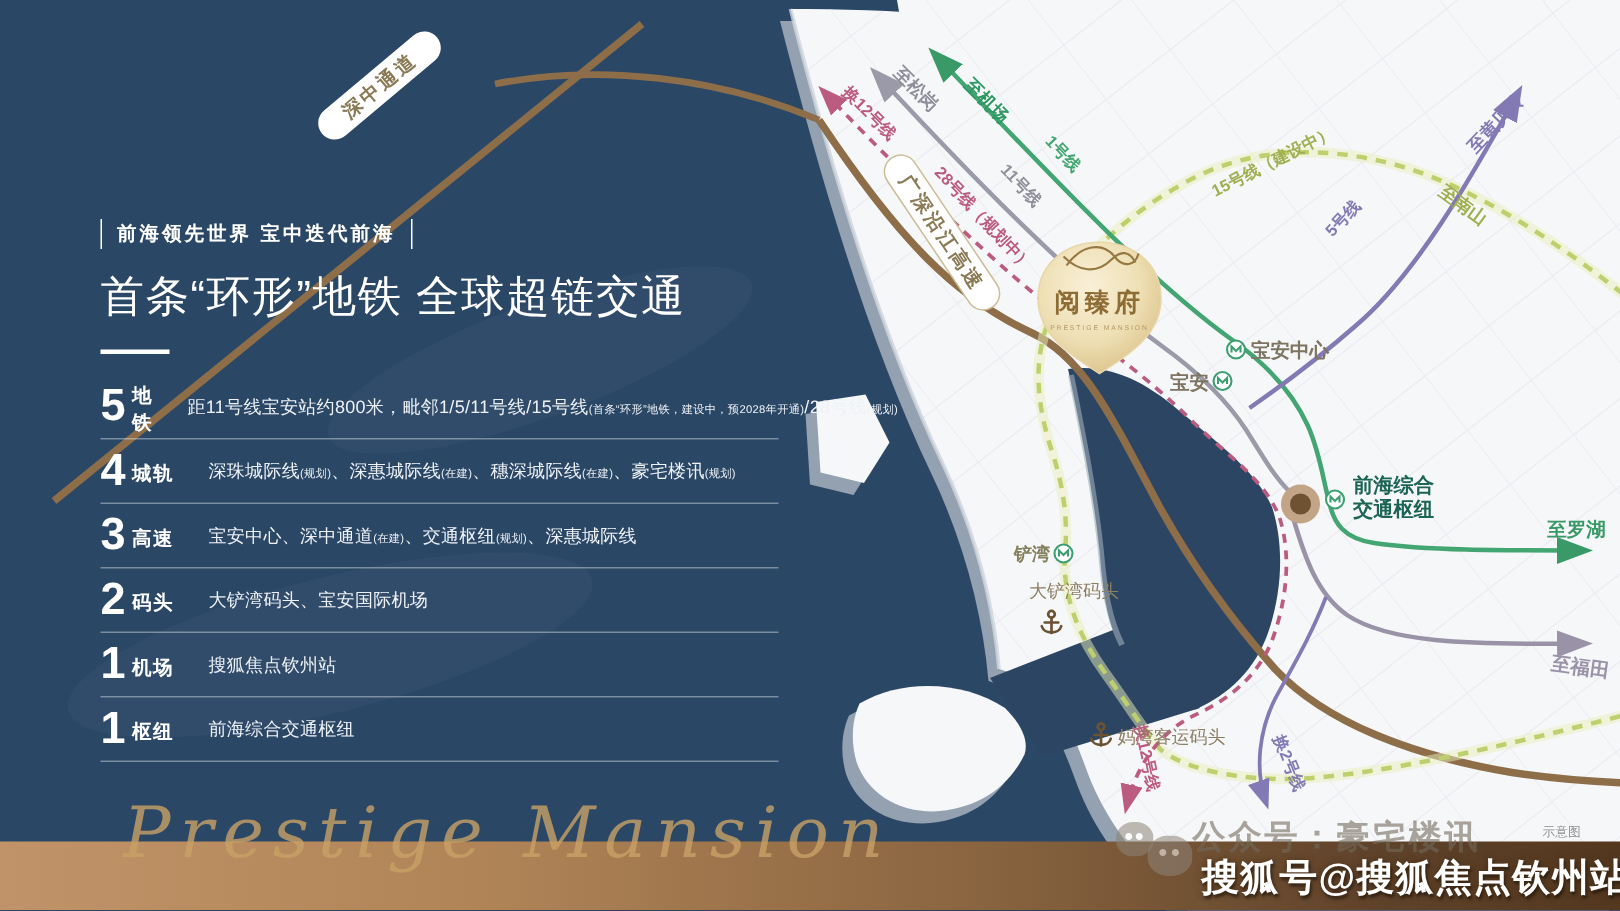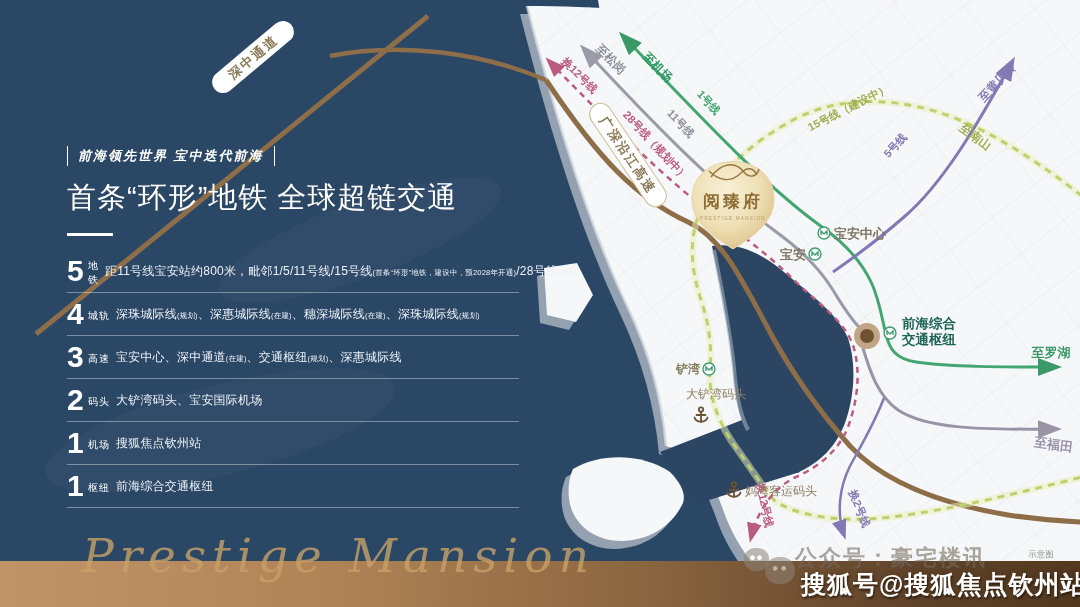--- a/index.html
+++ b/index.html
@@ -4,29 +4,29 @@
 <style>
   html,body{margin:0;padding:0;background:#1d3next;}
   body{background:#10233a;}
   .stage{position:relative;width:1080px;height:607px;overflow:hidden;
          background:#2b4766;font-family:"Liberation Sans","DejaVu Sans",sans-serif;}
   .stage svg{position:absolute;left:0;top:0;}
 
   
   .panel{position:absolute;left:67px;top:146px;width:452px;color:#fff;z-index:5;}
   .tagline{display:inline-block;font-size:13px;font-weight:bold;letter-spacing:2px;
-           padding:1px 10px;border-left:1px solid #fff;border-right:1px solid #fff;font-style:italic;}
+           padding:1px 10px;border-left:1px solid #fff;border-right:1px solid #fff;}
   .title{margin-top:12px;font-size:29px;font-weight:normal;letter-spacing:1px;white-space:nowrap;}
   .underline{width:46px;height:3px;background:#fff;margin-top:15px;}
   .rows{margin-top:14px;}
   .row{display:flex;align-items:center;border-bottom:1px solid rgba(255,255,255,.38);
        padding:6px 0;height:30px;}
   .num{font-size:30px;font-weight:bold;line-height:.85;min-width:19px;}
-  .unit{font-size:10px;font-weight:normal;margin:4px 4px 0 2px;letter-spacing:1px;}
-  .desc{font-size:12px;margin-left:2px;white-space:nowrap;letter-spacing:.2px;color:#eef2f6;}
+  .unit{font-size:13px;font-weight:bold;margin:4px 4px 0 2px;letter-spacing:1px;}
+  .desc{font-size:12px;margin-left:19px;white-space:nowrap;letter-spacing:.2px;color:#eef2f6;}
   .desc .s{font-size:7.5px;}
 
   
   .band{position:absolute;left:0;top:561px;width:1080px;height:46px;z-index:6;
         background:linear-gradient(90deg,#c09468 0%,#b08457 30%,#8a6540 60%,#5f422a 85%,#53381f 100%);}
   .script-logo{position:absolute;left:82px;top:528px;z-index:7;
         font-family:"DejaVu Serif","Liberation Serif",serif;font-style:italic;
         font-size:47px;color:#c9a166;opacity:.8;letter-spacing:6px;white-space:nowrap;}
   .wm-wechat{position:absolute;left:795px;top:543px;z-index:7;font-size:22px;font-weight:bold;
         color:rgba(115,105,92,.6);letter-spacing:2px;white-space:nowrap;}
@@ -218,21 +218,21 @@
 
       <div class="row">
         <span class="num">5</span>
         <span class="unit">地铁</span>
         <div class="desc"><span>距11号线宝安站约800米，毗邻1/5/11号线/15号线</span><span class="s">(首条“环形”地铁，建设中，预2028年开通)</span><span>/28号线</span><span class="s">(规划)</span></div>
       </div>
 
       <div class="row">
         <span class="num">4</span>
         <span class="unit">城轨</span>
-        <div class="desc"><span>深珠城际线</span><span class="s">(规划)</span><span>、深惠城际线</span><span class="s">(在建)</span><span>、穗深城际线</span><span class="s">(在建)</span><span>、深珠城际线</span><span class="s">(规划)</span></div>
+        <div class="desc"><span>深珠城际线</span><span class="s">(规划)</span><span>、深惠城际线</span><span class="s">(在建)</span><span>、穗深城际线</span><span class="s">(在建)</span><span>、豪宅楼讯</span><span class="s">(规划)</span></div>
       </div>
 
       <div class="row">
         <span class="num">3</span>
         <span class="unit">高速</span>
         <div class="desc"><span>宝安中心、深中通道</span><span class="s">(在建)</span><span>、交通枢纽</span><span class="s">(规划)</span><span>、深惠城际线</span></div>
       </div>
 
       <div class="row">
         <span class="num">2</span>

